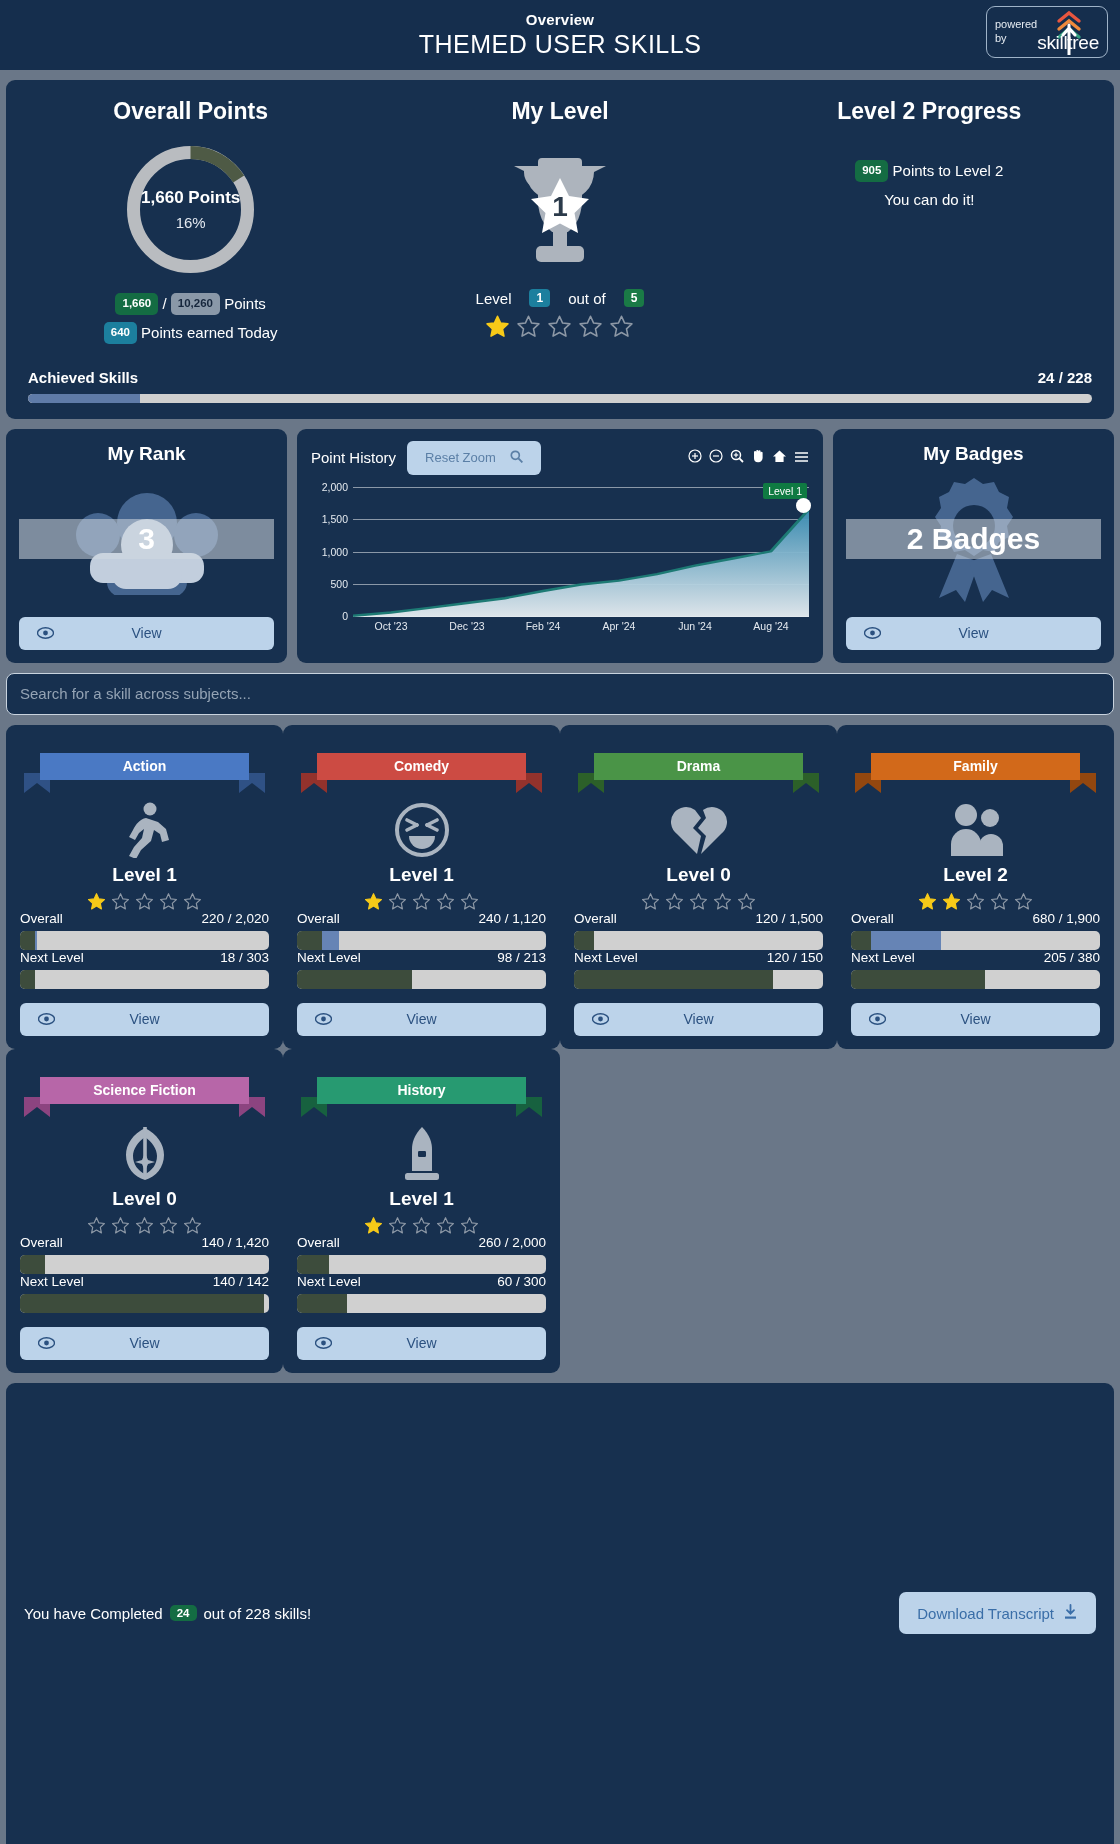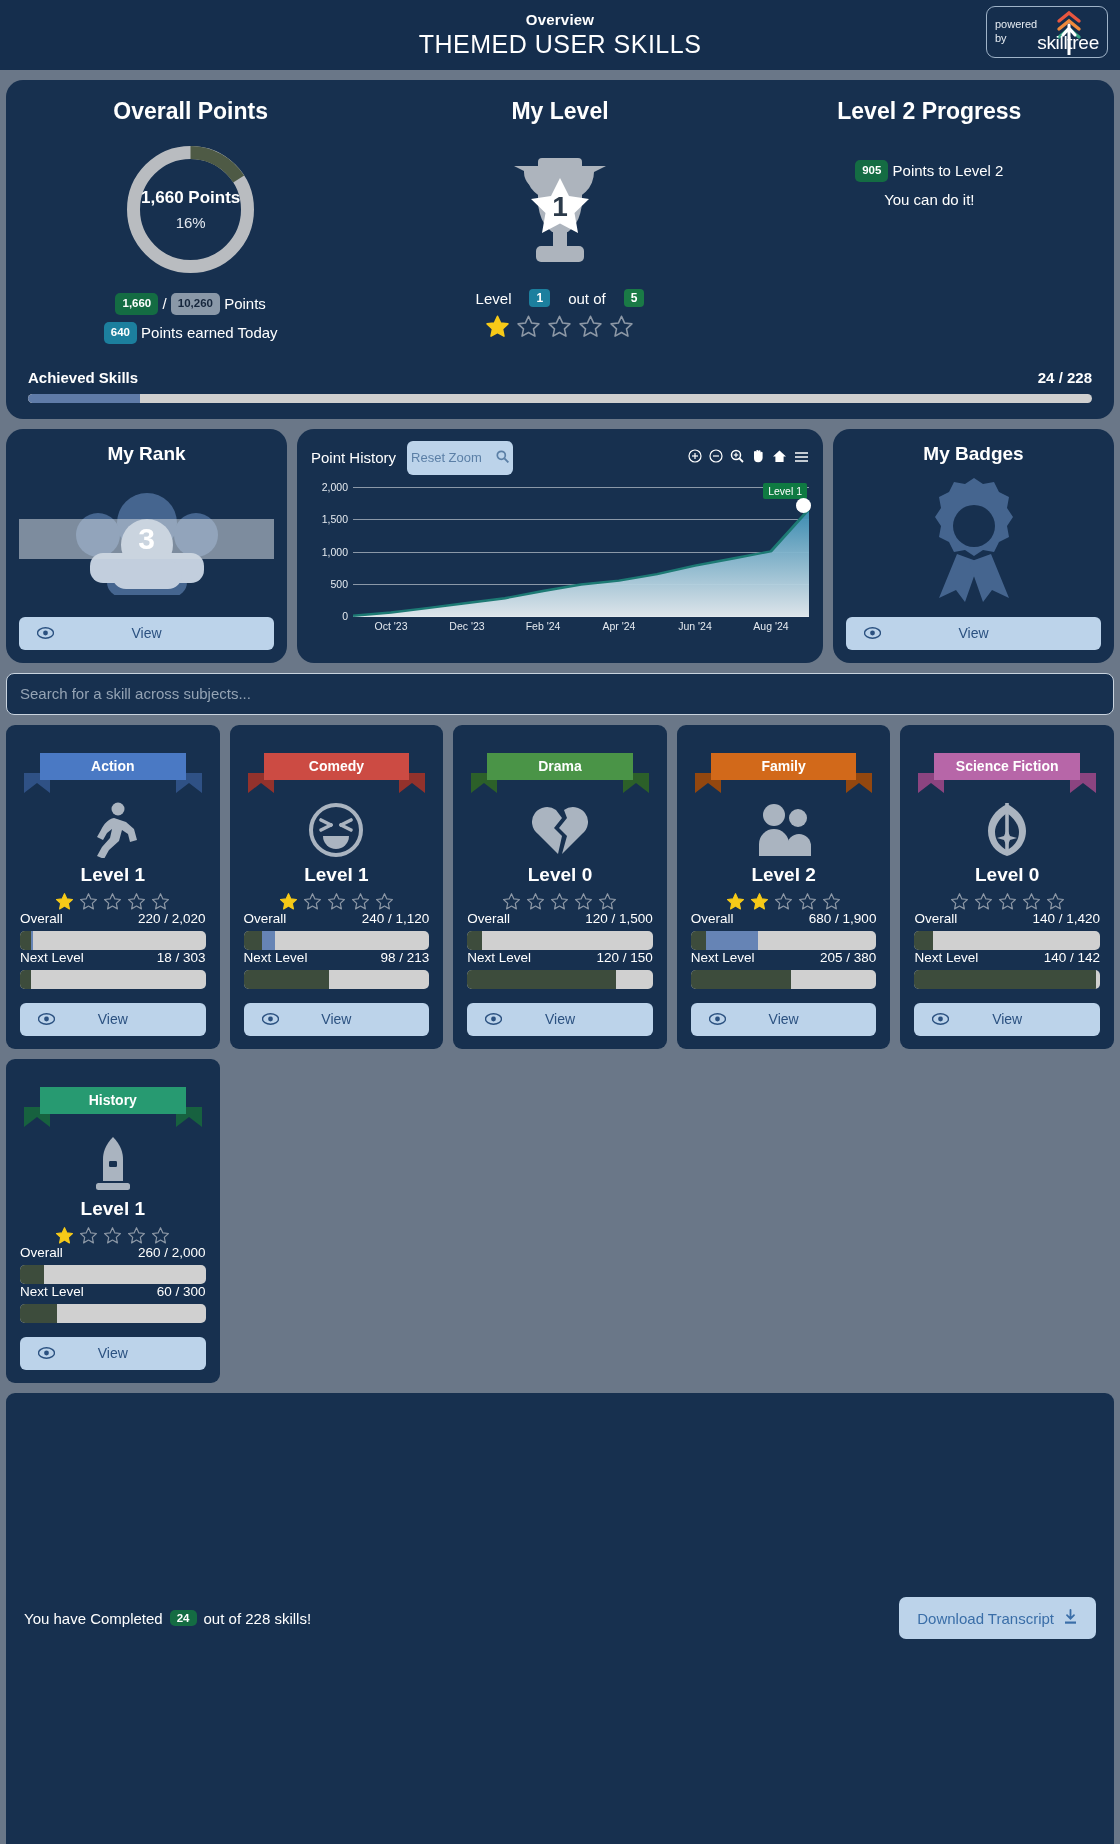--- a/index.html
+++ b/index.html
@@ -26,21 +26,21 @@
     display: flex; align-items: center; padding: 4px 8px;
   }
   .logo-txt { font-size: 11px; line-height: 1.25; color: #e6ecf2; }
   .logo-mark { position: relative; width: 56px; height: 46px; margin-left: 2px; }
   .logo-word {
     position: absolute; bottom: 1px; left: -2px; font-size: 19px;
     color: #ffffff; letter-spacing: -.3px;
   }
 
   
-  .panel { background: #17304f; border-radius: 17px; }
+  .panel { background: #17304f; border-radius: 9px; }
   .gap { height: 10px; flex: 0 0 10px; }
 
   
   .stats { margin: 0 6px; padding: 18px 0 16px; flex: 0 0 auto; }
   .stats-row { display: flex; }
   .stat-col { flex: 1; display: flex; flex-direction: column; align-items: center; }
   .stat-title { font-size: 23px; font-weight: bold; margin-bottom: 18px; }
 
   .donut { position: relative; width: 133px; height: 133px; }
   .donut svg { display:block; transform: rotate(-90deg); }
@@ -90,21 +90,21 @@
     color: #2b5180; font-size: 14px; display: flex; align-items: center;
     justify-content: center; position: relative; cursor: pointer;
   }
   .view-btn .eye { position: absolute; left: 18px; display: flex; }
 
   
   .chart-hd { display: flex; align-items: center; }
   .chart-label { font-size: 15px; color: #fff; }
   .reset-zoom {
     margin-left: 11px; background: #bcd3ea; color: #5b7fa6; font-size: 13px;
-    border-radius: 6px; padding: 9px 4px; display: flex; align-items: center; gap: 14px; cursor: pointer;
+    border-radius: 6px; padding: 9px 18px; display: flex; align-items: center; gap: 14px; cursor: pointer;
   }
   .chart-tools { margin-left: auto; display: flex; align-items: center; gap: 7px; }
   .plot { position: relative; height: 130px; margin-top: 12px; }
   .ylab { position: absolute; right: 100%; transform: translateY(-50%); font-size: 10.5px; color: #e5eaf0; padding-right: 5px; white-space: nowrap; }
   .xaxis { display: flex; margin-left: 42px; margin-top: 3px; }
   .xlab { flex: 1; font-size: 10.5px; color: #e5eaf0; text-align: center; }
   .lvl-tag {
     position: absolute; background: #0f7a42; color: #fff; font-size: 10.5px;
     padding: 2px 5px; border-radius: 2px; right: 2px; top: -4px;
   }
@@ -115,21 +115,21 @@
     margin: 10px 6px 0; height: 42px; background: #17304f; border: 1px solid #c9d3de;
     border-radius: 8px; display: flex; align-items: center; padding: 0 13px; flex: 0 0 42px;
   }
   .search-input {
     background: transparent; border: 0; outline: 0; color: #fff;
     font-size: 15px; font-family: inherit; width: 100%;
   }
   .search-input::placeholder { color: #94a3b4; }
 
   
-  .grid { display: grid; grid-template-columns: repeat(5, 1fr); gap: 10px; margin: 10px 6px 0; }
+  .grid { display: grid; grid-template-columns: repeat(4, 1fr); margin: 10px 6px 0; }
   .sk-card { background: #17304f; border-radius: 9px; padding: 12px 14px 13px; position: relative; }
   .ribbon-zone { position: relative; height: 45px; margin: 16px 4px 0; }
   .ribbon-main {
     position: absolute; left: 16px; right: 16px; top: 0; height: 27px;
     display: flex; align-items: center; justify-content: center;
     font-size: 14px; font-weight: bold; color: #fff;
   }
   .ribbon-tail { position: absolute; top: 20px; width: 26px; height: 20px; }
   .ribbon-tail.l { left: 0; }
   .ribbon-tail.r { right: 0; }
@@ -401,20 +401,23 @@
       <div class="mini-title">My Badges</div>
       <div class="art-wrap">
         <svg width="110" height="126" viewBox="0 0 110 126">
           <g fill="#45658f">
             <path d="M38,78 L20,122 L37,114 L46,126 L60,86 z"></path>
             <path d="M72,78 L90,122 L73,114 L64,126 L50,86 z"></path>
             <path d="M55,2 l9,6 11,-2 5,10 10,5 -2,11 6,9 -6,9 2,11 -10,5 -5,10 -11,-2 -9,6 -9,-6 -11,2 -5,-10 -10,-5 2,-11 -6,-9 6,-9 -2,-11 10,-5 5,-10 11,2 z"></path>
           </g>
           <circle cx="55" cy="50" r="21" fill="#17304f"></circle>
         </svg>
+        <div class="art-overlay">
+          <span>2 Badges</span>
+        </div>
       </div>
       <div class="view-btn">
         <span class="eye">
           <svg width="17" height="12" viewBox="0 0 17 12">
               <ellipse cx="8.5" cy="6" rx="8" ry="5.2" fill="none" stroke="#2b5180" stroke-width="1.4"></ellipse>
               <circle cx="8.5" cy="6" r="2.4" fill="#2b5180"></circle>
             </svg>
         </span>
         <span>View</span>
       </div>

